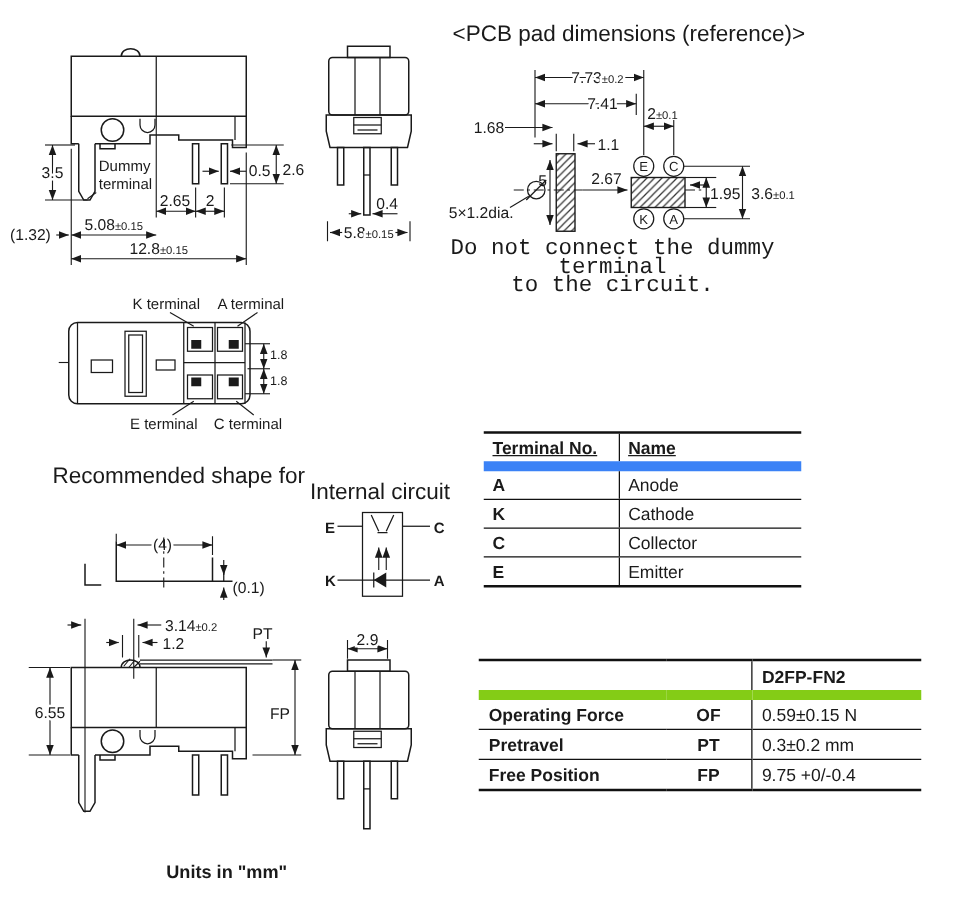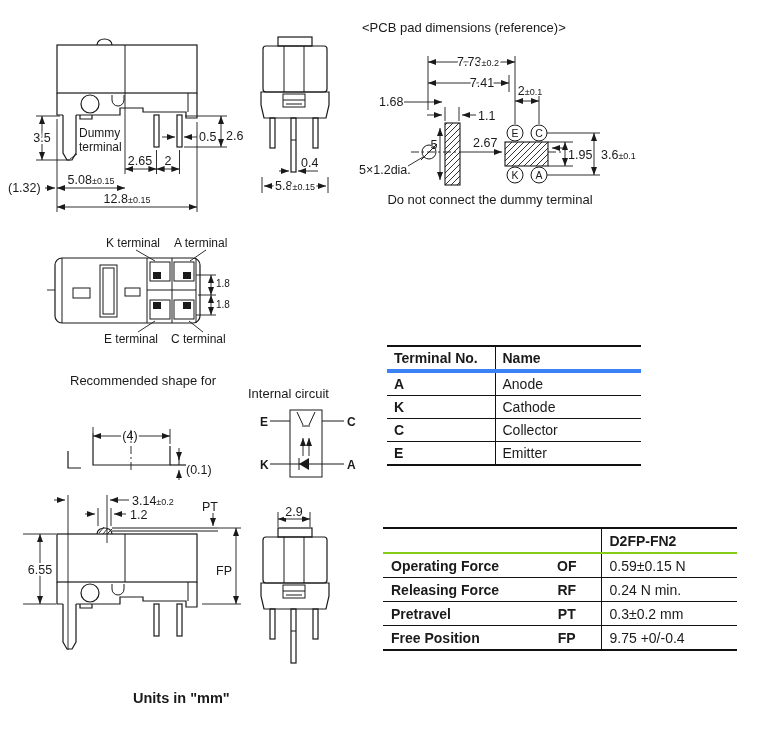--- a/index.html
+++ b/index.html
@@ -1,20 +1,20 @@
 <!DOCTYPE html>
 <html><head>
 <meta charset="utf-8">
 <style>
   html,body{margin:0;padding:0;background:#fff;}
   #page{position:relative;width:770px;height:735px;background:#fff;overflow:hidden;
         font-family:"Liberation Sans",sans-serif;color:#1a1a1a;}
   #art{position:absolute;left:0;top:0;}
   .abs{position:absolute;}
-  .lbl{font-size:13px;line-height:15px;}
+  .lbl{font-size:18px;line-height:15px;}
   .ctr{text-align:center;}
   .bold{font-weight:bold;}
   
   .o  {fill:none;stroke:#1a1a1a;stroke-width:1.2;}
   .o2 {fill:none;stroke:#1a1a1a;stroke-width:1;}
   .d  {fill:none;stroke:#1a1a1a;stroke-width:0.9;}
   .dash{stroke-dasharray:8 3 2 3;}
   .fillk{fill:#1a1a1a;stroke:none;}
   .hat{fill:url(#h);stroke:#1a1a1a;stroke-width:1.1;}
   text{fill:#1a1a1a;font-family:"Liberation Sans",sans-serif;}
@@ -24,27 +24,27 @@
   .tl {font-size:12px;}
   .tc {font-size:12px;font-weight:bold;}
   .tp {font-size:10.5px;}
   .mid{text-anchor:middle;}
   .halo{paint-order:stroke;stroke:#fff;stroke-width:4px;}
   
   table{position:absolute;border-collapse:collapse;table-layout:fixed;background:#fff;}
   th,td{overflow:hidden;white-space:nowrap;}
   .t1{left:387px;top:345px;width:254px;font-size:14px;}
   .t1 th,.t1 td{height:20px;padding:1px 0 1px 7px;text-align:left;border-bottom:1.2px solid #111;}
-  .t1 thead th{border-top:2.5px solid #111;border-bottom:4px solid #3b82f6;font-weight:bold;}
+  .t1 thead th{border-top:2.5px solid #111;border-bottom:8px solid #3b82f6;font-weight:bold;text-decoration:underline;}
   .t1 tbody tr:last-child td{border-bottom:2.5px solid #111;}
   .t1 td:nth-child(2),.t1 th:nth-child(2){border-left:1.4px solid #111;margin-left:36px;}
   .t1 td:first-child{font-weight:bold;}
   .t2{left:383px;top:527px;width:354px;font-size:14px;}
   .t2 th,.t2 td{height:21px;padding:1px 0 1px 8px;text-align:left;border-bottom:1.2px solid #111;}
-  .t2 thead th{border-top:2.5px solid #111;border-bottom:2px solid #84cc16;font-weight:bold;}
+  .t2 thead th{border-top:2.5px solid #111;border-bottom:8px solid #84cc16;font-weight:bold;}
   .t2 tbody tr:last-child td{border-bottom:2.5px solid #111;}
   .t2 td:nth-child(3),.t2 th:nth-child(3){border-left:1.4px solid #111;}
   .t2 td:nth-child(1),.t2 td:nth-child(2){font-weight:bold;}
   .t2 td:nth-child(2){text-align:center;padding-left:0;}
 </style>
 </head>
 <body>
 
 <div id="page">
 
@@ -280,22 +280,23 @@
     <use href="#frontBody" transform="translate(0,491)"></use>
     <line class="d" x1="278" y1="512" x2="278" y2="527"></line>
     <line class="d" x1="310" y1="512" x2="310" y2="527"></line>
     <line class="d" x1="278" y1="519" x2="310" y2="519" marker-start="url(#ar)" marker-end="url(#ar)"></line>
     <text class="t mid halo" x="294" y="516">2.9</text>
   </g>
 </svg>
 
 <div class="abs lbl" style="left:362px;top:20px;">&lt;PCB pad dimensions (reference)&gt;</div>
 
-<div class="abs lbl ctr" style="left:350px;top:192px;width:280px;">
+<div class="abs lbl ctr" style="left:350px;top:192px;width:280px;font-family:Liberation Mono, monospace;">
   <div>Do not connect the dummy terminal</div>
+  <div>to the circuit.</div>
 </div>
 
 <div class="abs lbl ctr" style="left:36px;top:373px;width:214px;">
   <div>Recommended shape for</div>
 </div>
 
 <div class="abs lbl" style="left:248px;top:386px;">Internal circuit</div>
 
 <div class="abs bold" style="left:133px;top:690px;font-size:14.5px;">Units in "mm"</div>
 
@@ -343,25 +344,20 @@
       <th>D2FP-FN2</th>
     </tr>
   </thead>
   <tbody>
     <tr>
           <td>Operating Force</td>
           <td>OF</td>
           <td>0.59±0.15 N</td>
         </tr>
     <tr>
-          <td>Releasing Force</td>
-          <td>RF</td>
-          <td>0.24 N min.</td>
-        </tr>
-    <tr>
           <td>Pretravel</td>
           <td>PT</td>
           <td>0.3±0.2 mm</td>
         </tr>
     <tr>
           <td>Free Position</td>
           <td>FP</td>
           <td>9.75 +0/-0.4</td>
         </tr>
   </tbody>

